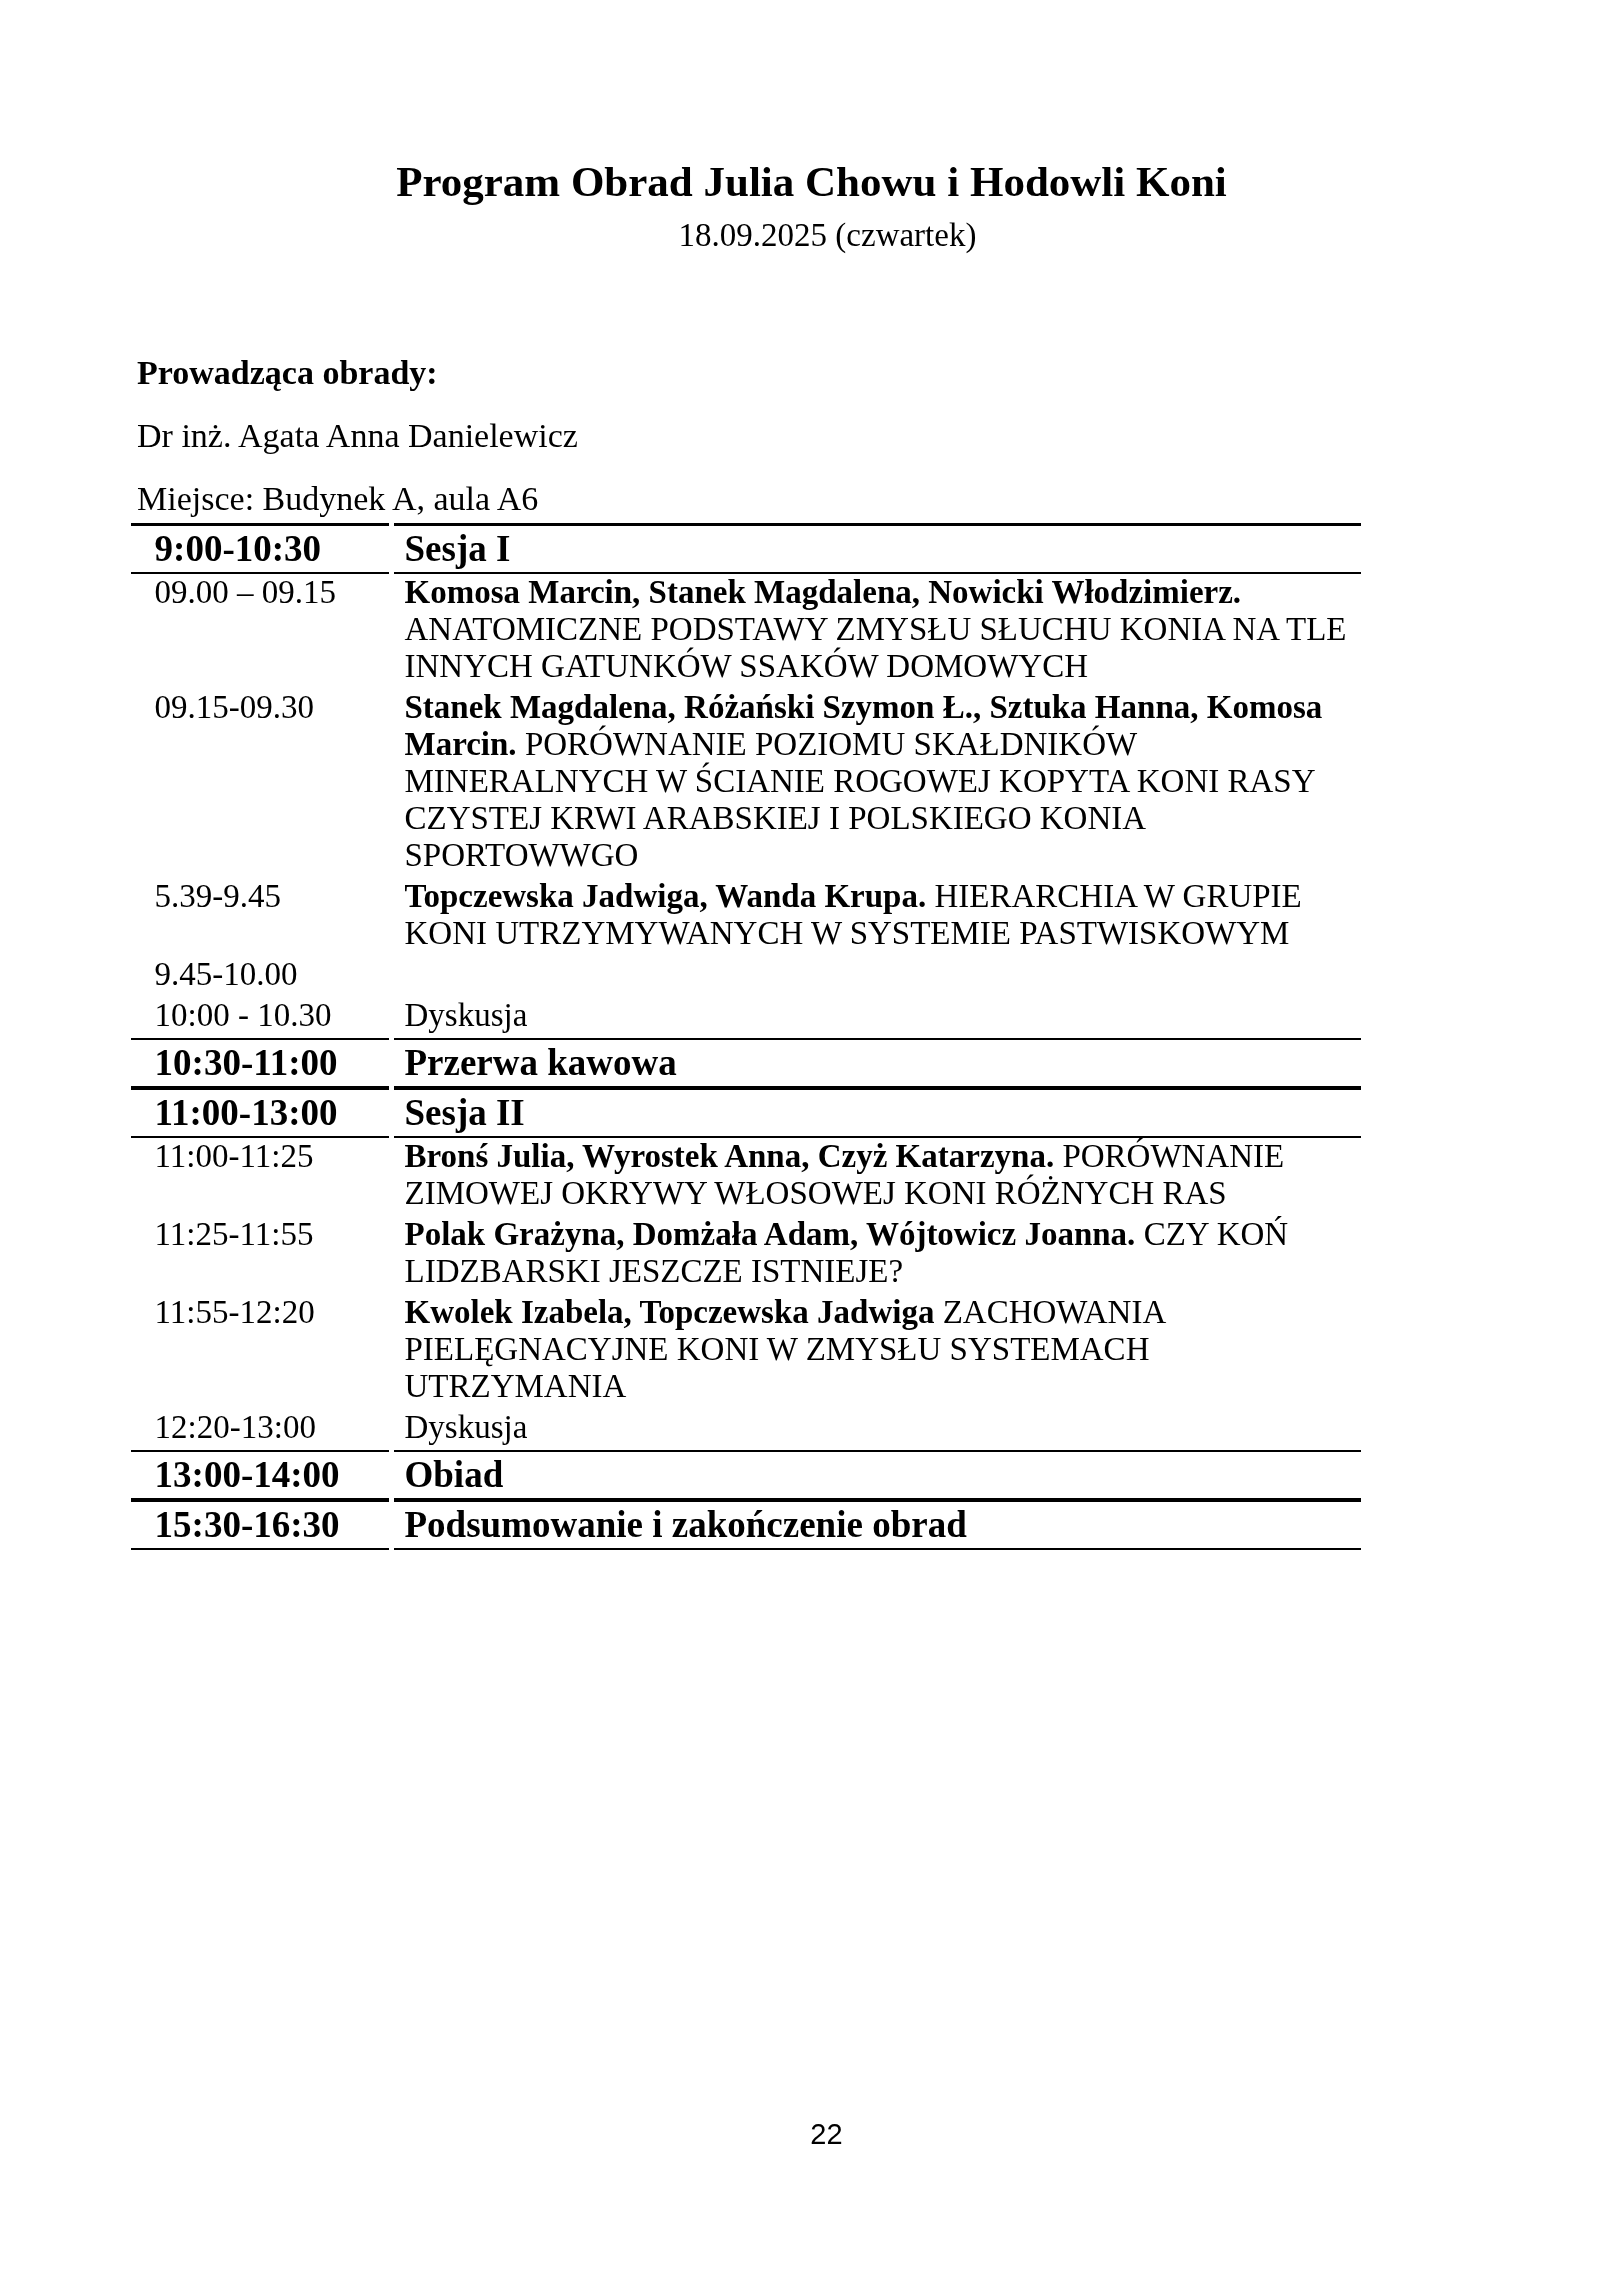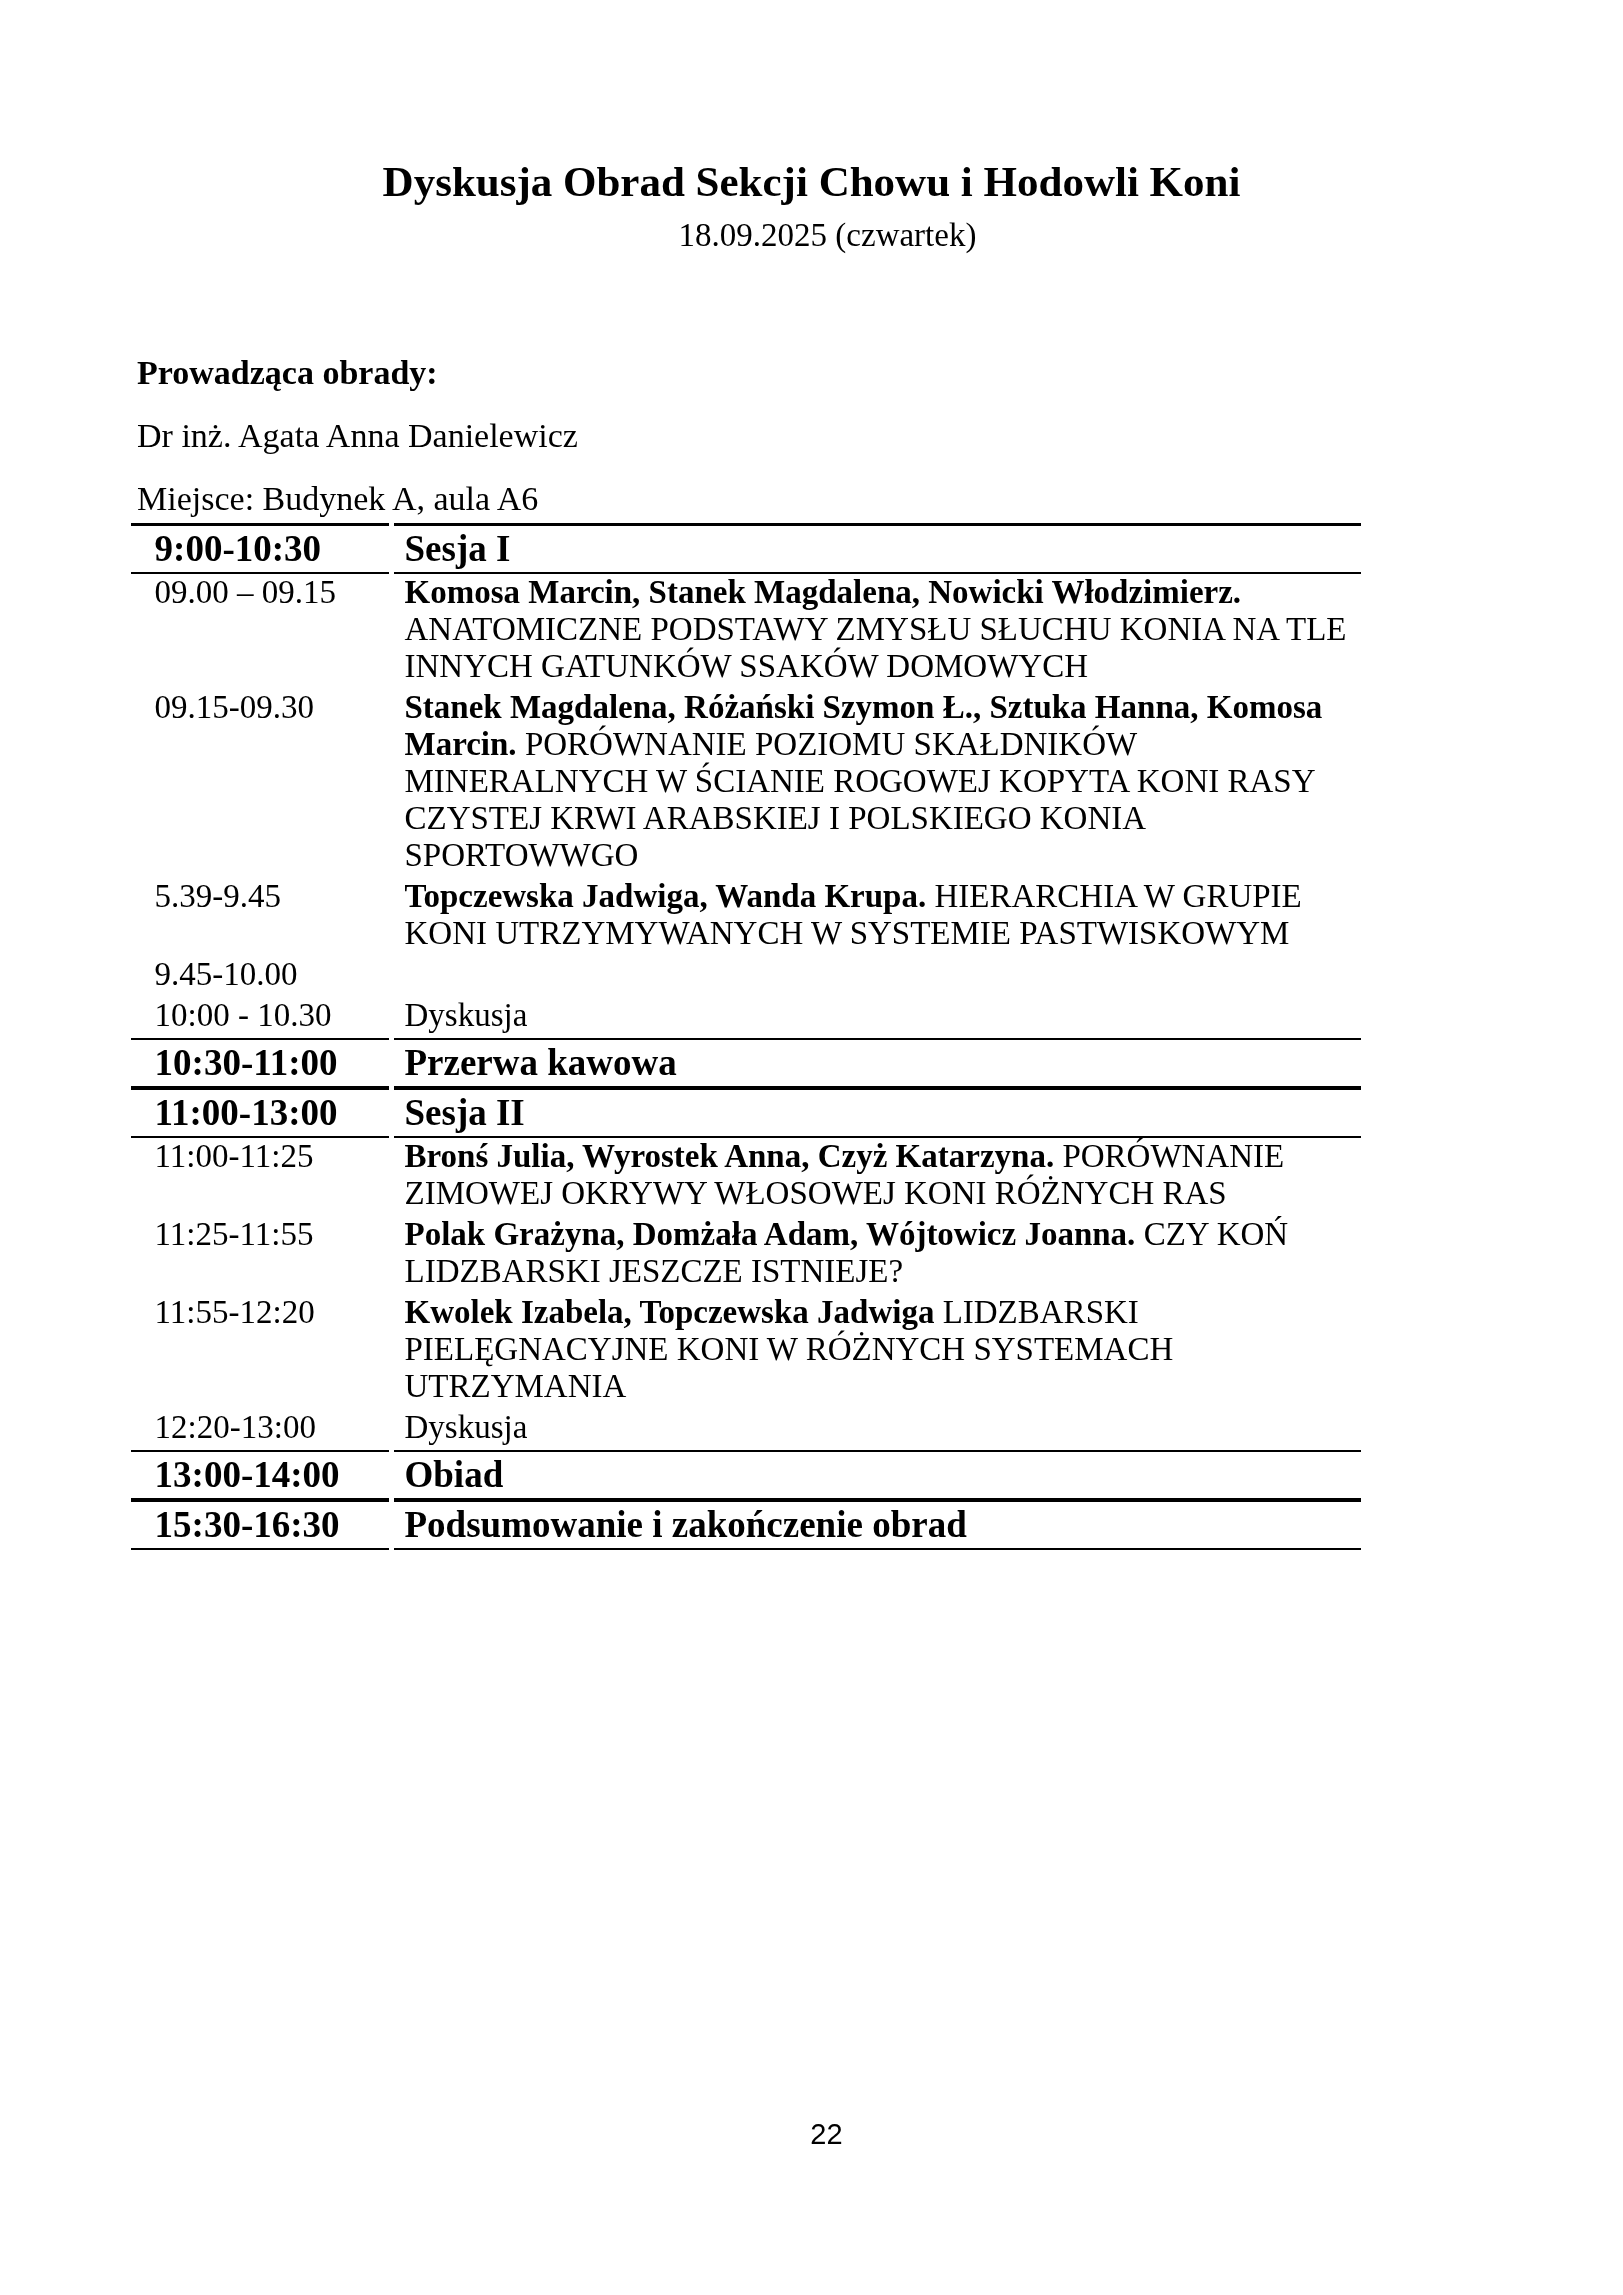--- a/index.html
+++ b/index.html
@@ -103,21 +103,21 @@
     font-size: 29px;
     line-height: 33px;
     padding-left: 15px;
   }
 </style>
 </head>
 <body>
 
 <div class="page">
 
-  <h1 class="doc-title">Dyskusja Obrad Sekcji Chowu i Hodowli Koni</h1>
+  <h1 class="doc-title">Program Obrad Julia Chowu i Hodowli Koni</h1>
   <div class="doc-date">18.09.2025 (czwartek)</div>
 
   <div class="intro">
     <p class="chair-label">Prowadząca obrady:</p>
     <p>Dr inż. Agata Anna Danielewicz</p>
     <p>Miejsce: Budynek A, aula A6</p>
   </div>
 
   <div class="schedule">
 
@@ -165,21 +165,21 @@
       <div class="cell desc"><b class="talk-authors">Bronś Julia, Wyrostek Anna, Czyż Katarzyna.</b><span>  PORÓWNANIE ZIMOWEJ OKRYWY WŁOSOWEJ KONI RÓŻNYCH RAS</span></div>
     </div>
 
     <div class="row talk">
       <div class="cell time">11:25-11:55</div>
       <div class="cell desc"><b class="talk-authors">Polak Grażyna, Domżała Adam, Wójtowicz Joanna.</b><span> CZY KOŃ LIDZBARSKI JESZCZE ISTNIEJE?</span></div>
     </div>
 
     <div class="row talk">
       <div class="cell time">11:55-12:20</div>
-      <div class="cell desc"><b class="talk-authors">Kwolek Izabela, Topczewska Jadwiga</b><span> LIDZBARSKI PIELĘGNACYJNE KONI W RÓŻNYCH SYSTEMACH UTRZYMANIA</span></div>
+      <div class="cell desc"><b class="talk-authors">Kwolek Izabela, Topczewska Jadwiga</b><span> ZACHOWANIA PIELĘGNACYJNE KONI W ZMYSŁU SYSTEMACH UTRZYMANIA</span></div>
     </div>
 
     <div class="row plain">
       <div class="cell time">12:20-13:00</div>
       <div class="cell desc">Dyskusja</div>
     </div>
 
     <div class="row section">
       <div class="cell time">13:00-14:00</div>
       <div class="cell desc">Obiad</div>

